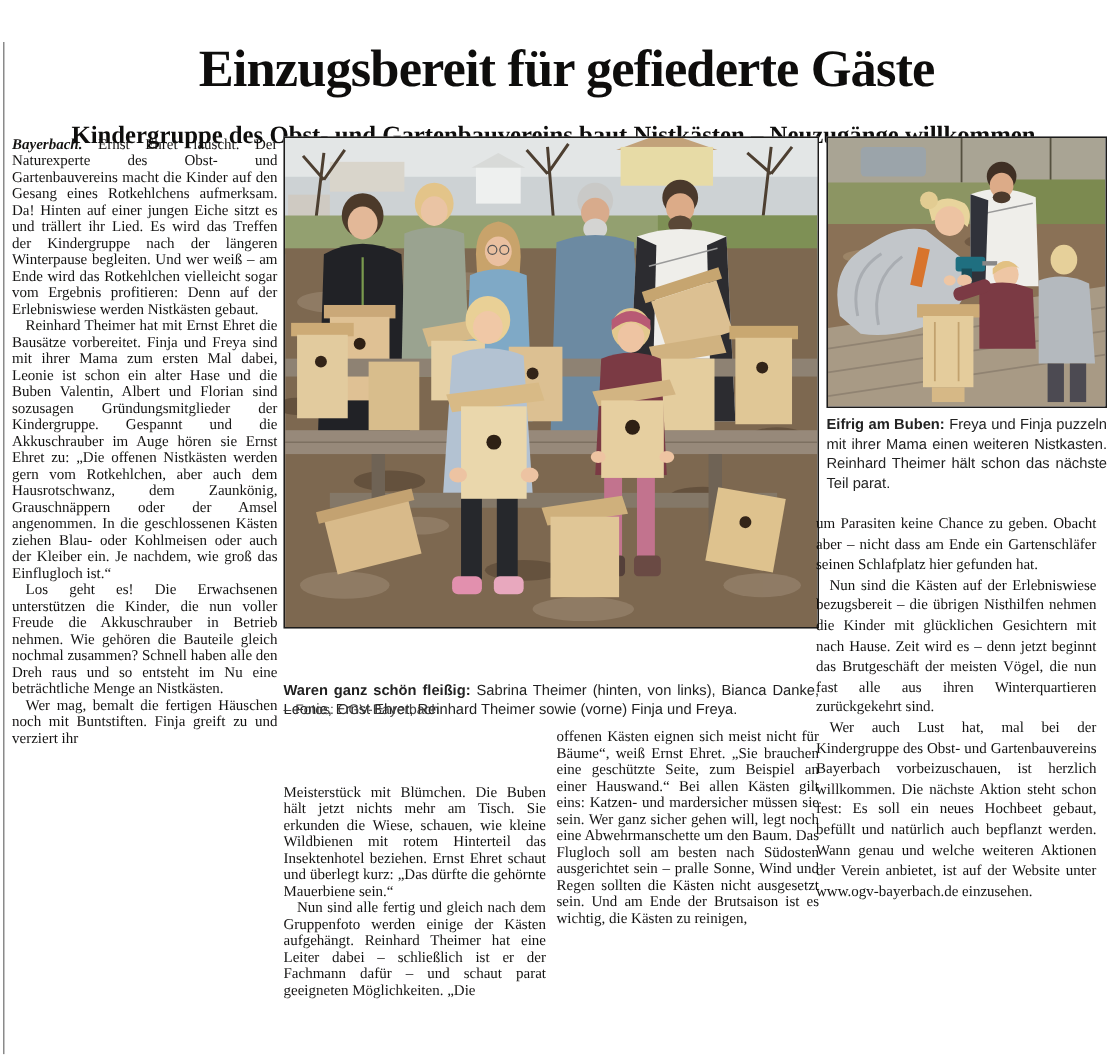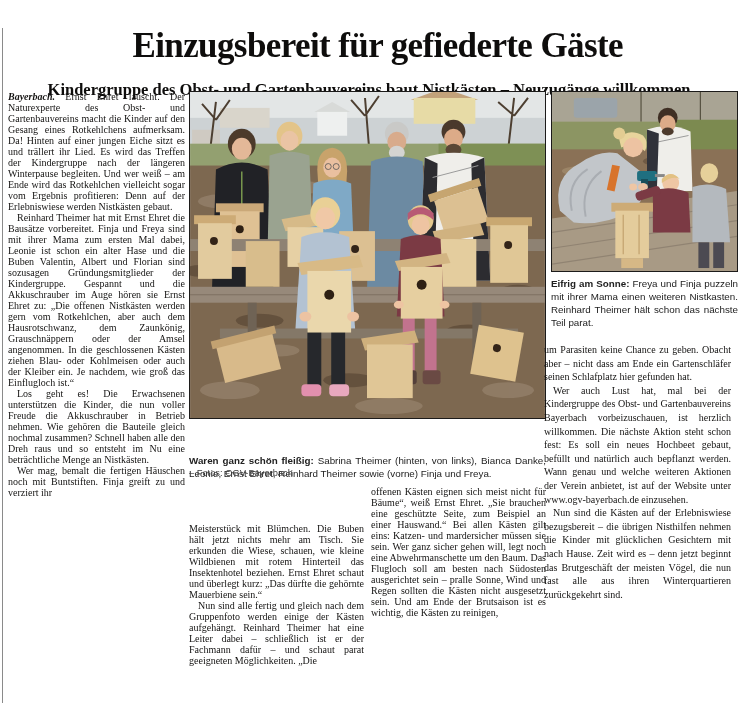--- a/index.html
+++ b/index.html
@@ -276,23 +276,23 @@
         <rect x="60" y="112" width="42" height="9" fill="#cdab76"></rect>
         <rect x="64" y="120" width="34" height="48" fill="#e4cc9c"></rect>
         <line x1="72" y1="124" x2="72" y2="164" stroke="#c2a26e" stroke-width="1.2"></line>
         <line x1="88" y1="124" x2="88" y2="164" stroke="#c2a26e" stroke-width="1.2"></line>
         <rect x="70" y="168" width="22" height="10" fill="#d6b886"></rect>
       </g>
     </svg>
   </figure>
 
   <div class="caption side-caption">
-    <span class="cap-lead">Eifrig am Sonne:</span>
+    <span class="cap-lead">Eifrig am Buben:</span>
     <span>Freya und Finja puzzeln mit ihrer Mama einen weiteren Nistkasten. Reinhard Theimer hält schon das nächste Teil parat.</span>
   </div>
 
   <div class="bodycol col4">
     <p>um Parasiten keine Chance zu geben. Obacht aber – nicht dass am Ende ein Gartenschläfer seinen Schlafplatz hier gefunden hat.</p>
+    <p class="ind">Nun sind die Kästen auf der Erlebniswiese bezugsbereit – die übrigen Nisthilfen nehmen die Kinder mit glücklichen Gesichtern mit nach Hause. Zeit wird es – denn jetzt beginnt das Brutgeschäft der meisten Vögel, die nun fast alle aus ihren Winterquartieren zurückgekehrt sind.</p>
     <p class="ind">Wer auch Lust hat, mal bei der Kindergruppe des Obst- und Gartenbauvereins Bayerbach vorbeizuschauen, ist herzlich willkommen. Die nächste Aktion steht schon fest: Es soll ein neues Hochbeet gebaut, befüllt und natürlich auch bepflanzt werden. Wann genau und welche weiteren Aktionen der Verein anbietet, ist auf der Website unter www.ogv-bayerbach.de einzusehen.</p>
-    <p class="ind">Nun sind die Kästen auf der Erlebniswiese bezugsbereit – die übrigen Nisthilfen nehmen die Kinder mit glücklichen Gesichtern mit nach Hause. Zeit wird es – denn jetzt beginnt das Brutgeschäft der meisten Vögel, die nun fast alle aus ihren Winterquartieren zurückgekehrt sind.</p>
   </div>
 
 </div>
 
 </body></html>

